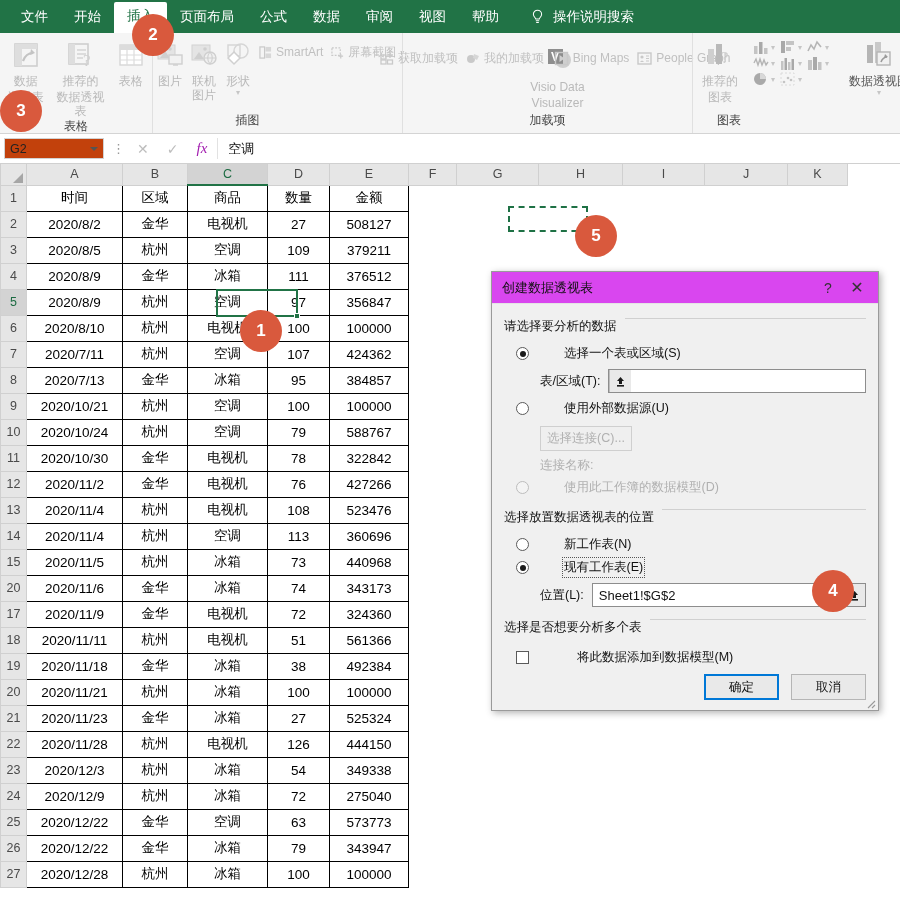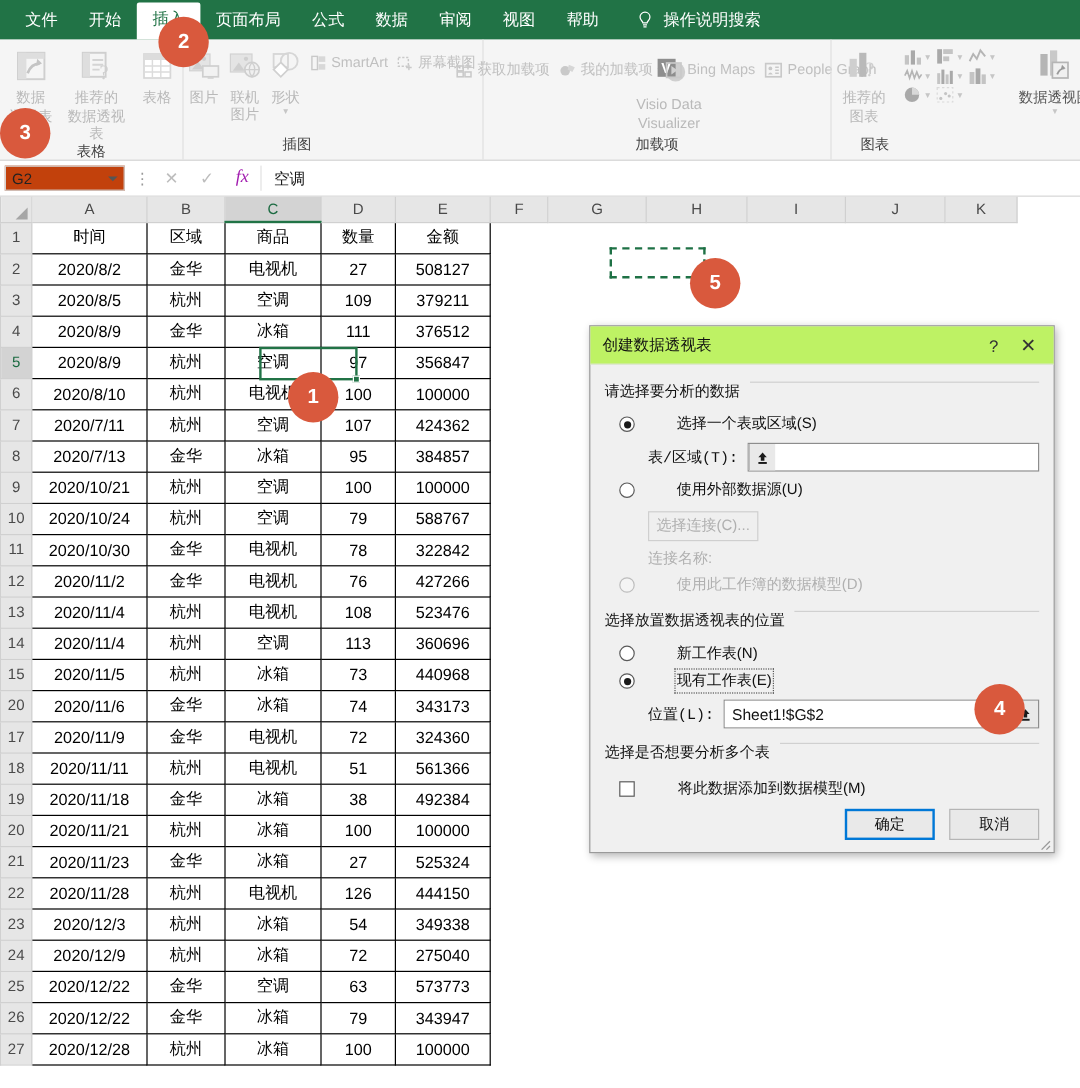--- a/index.html
+++ b/index.html
@@ -171,21 +171,21 @@
   .dialog {
     position: absolute;
     left: 491px; top: 271px; width: 388px; height: 440px;
     background: #f0f0f0;
     border: 1px solid #9a9a9a;
     box-shadow: 2px 2px 7px rgba(0,0,0,0.30);
     z-index: 50;
     font-size: 12.5px; color:#111;
   }
   .dlg-title {
-    height: 32px; background:#bef264;
+    height: 32px; background:#d946ef;
     display:flex; align-items:center; padding: 0 6px 0 10px;
     border-bottom: 1px solid #e4e4e4;
   }
   .dlg-title .t { flex:1; font-size:13px; color:#111; }
   .dlg-title .q { width:28px; text-align:center; font-size:14px; color:#333; cursor:default;}
   .dlg-title .x { width:30px; text-align:center; font-size:16px; color:#333; cursor:default;}
   .dlg-body { padding: 10px 12px 0 12px; }
   .sect {
     display:flex; align-items:flex-start; gap:8px; margin-top: 4px; margin-bottom: 7px;
   }
@@ -195,41 +195,41 @@
   .radio {
     width:13px;height:13px;border-radius:50%;border:1px solid #5a5a5a;background:#fff;
     display:flex;align-items:center;justify-content:center; flex:none;
   }
   .radio.on::after { content:''; width:6px;height:6px;border-radius:50%;background:#1a1a1a; }
   .radio.dis { border-color:#bdbdbd; background:#f4f4f4; }
   .rlabel { font-size:12.5px; color:#111;margin-left:28px; }
   .rlabel.dis { color:#b0b0b0; }
   .rlabel.focus { outline: 1px dotted #555; outline-offset: 1px; }
   .fieldrow { display:flex; align-items:center; gap:8px; padding: 4px 0 4px 36px; }
-  .fieldrow .flab { font-size:12.5px; white-space:nowrap;font-family:Liberation Mono, monospace; }
+  .fieldrow .flab { font-size:12.5px; white-space:nowrap; }
   .refbox {
     flex:1; display:flex; align-items:stretch; height:24px;
     border:1px solid #8d8d8d; background:#fff;
   }
   .refbox input {
     flex:1; border:none; outline:none; padding: 0 6px;
     font-size: 13px; font-family:"Liberation Sans", sans-serif; color:#111; background:#fff;
   }
   .refbtn {
     width: 22px; background:#e9e9e9; border-left:1px solid #bcbcbc;
     display:flex; align-items:center; justify-content:center;
   }
   .selbtn {
     margin: 6px 0 2px 36px; width: 92px; height:25px;
     border:1px solid #cfcfcf; background:#efefef;
     display:flex;align-items:center;justify-content:center;
     font-size:12.5px; color:#b0b0b0;
   }
   .connname { padding: 4px 0 2px 36px; font-size:12.5px; color:#b0b0b0; }
-  .cbrow { display:flex; align-items:center; gap:8px; padding: 6px 0 0 12px; }
+  .cbrow { display:flex; align-items:center; gap:20px; padding: 6px 0 0 12px; }
   .cbox { width:13px;height:13px;border:1px solid #5a5a5a;background:#fff; flex:none;}
   .dlg-foot { position:absolute; left:0; right:0; bottom:0; padding: 0 12px 10px 12px; }
   .btnrow { display:flex; justify-content:flex-end; gap:12px; }
   .dbtn {
     width:75px; height:26px; font-size:12.5px; color:#111;
     background:#e9e9e9; border:1px solid #b5b5b5;
     display:flex; align-items:center; justify-content:center;
   }
   .dbtn.primary { background:#e9e9e9; border:2px solid #0078d7; }
   .grip { position:absolute; right:2px; bottom:1px; width:12px; height:12px; }

